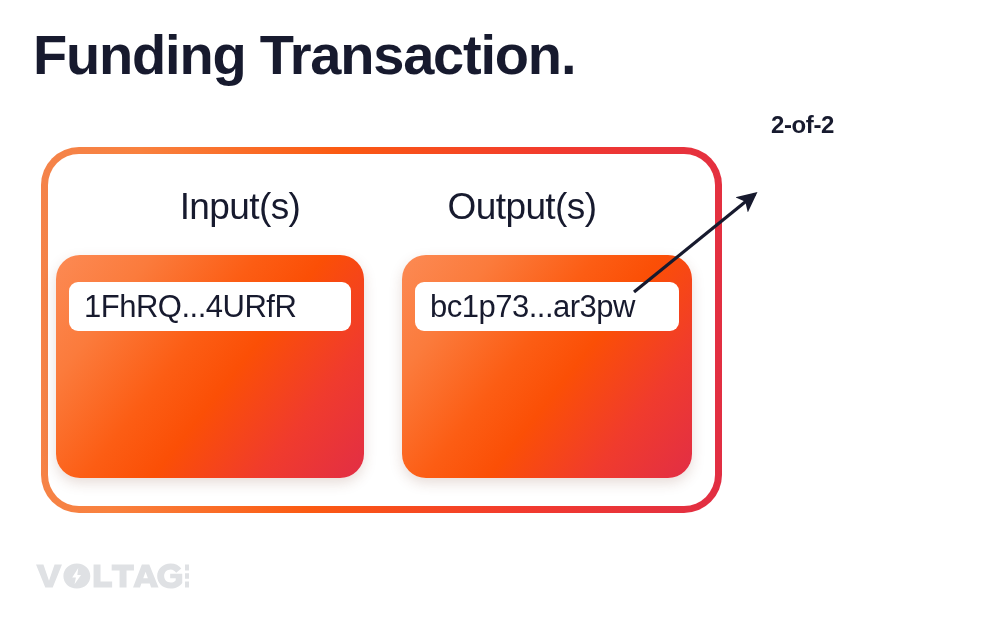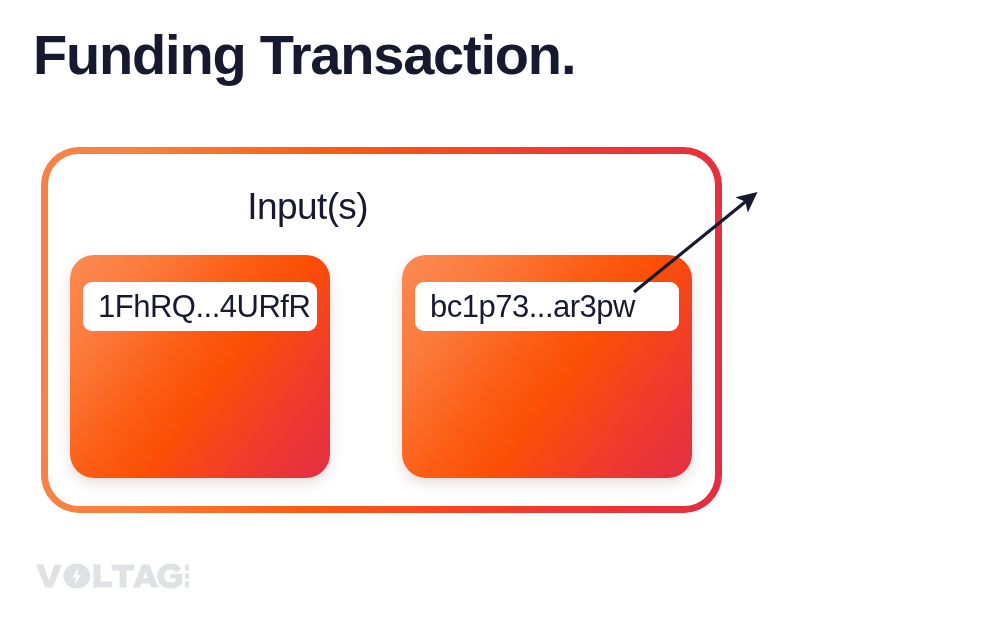--- a/index.html
+++ b/index.html
@@ -53,39 +53,39 @@
   .column-label {
     position: absolute;
     top: 32px;
     font-size: 37px;
     font-weight: 400;
     color: #171A2E;
     letter-spacing: -0.6px;
     text-align: center;
     white-space: nowrap;
   }
-  #label-inputs  { left: 8px;  width: 312px; text-align: right; }
+  #label-inputs  { left: 36px;  width: 312px; }
   #label-outputs { left: 318px; width: 312px; }
 
   
   .io-box {
     position: absolute;
     top: 101px;
     height: 223px;
     border-radius: 24px;
     background: linear-gradient(128deg,
         #FC8A54 0%,
         #FB7B3C 20%,
         #FC5D14 42%,
         #FB4F06 56%,
         #F03B2D 78%,
         #E22E45 100%);
     box-shadow: 0 5px 13px rgba(120, 60, 40, 0.18);
   }
-  #io-box-input  { left: 22px;  width: 260px; }
+  #io-box-input  { left: 8px;  width: 288px; padding-left: 20px; }
   #io-box-output { left: 354px; width: 290px; }
 
   
   .address-chip {
     position: absolute;
     left: 13px;
     right: 13px;
     top: 27px;
     height: 49px;
     background: #ffffff;
@@ -148,20 +148,21 @@
 </head>
 <body>
 
 <div id="page-title">Funding Transaction.</div>
 
 <div id="tx-container">
   <div id="tx-container-inner">
 
     <div id="label-inputs" class="column-label">Input(s)</div>
 
+    <div id="label-outputs" class="column-label">Output(s)</div>
 
     <div id="io-box-input" class="io-box">
       <div class="address-chip">
         <span class="address-text">1FhRQ...4URfR</span>
       </div>
     </div>
 
     <div id="io-box-output" class="io-box">
       <div class="address-chip">
         <span class="address-text">bc1p73...ar3pw</span>
@@ -174,20 +175,21 @@
 <svg id="callout-arrow" viewBox="0 0 165 140">
   <defs>
     <marker id="arrowhead" markerWidth="7" markerHeight="7" refX="5.4" refY="3.5" orient="auto" markerUnits="strokeWidth">
       <path d="M0,0.4 L6.4,3.5 L0,6.6 L1.5,3.5 Z" fill="#171A2E"></path>
     </marker>
   </defs>
   <line x1="19" y1="122" x2="140" y2="24" stroke="#171A2E" stroke-width="3.2" marker-end="url(#arrowhead)"></line>
 </svg>
 
 <div id="callout">
+  <div id="callout-title">2-of-2</div>
 </div>
 
 <svg id="brand-logo" viewBox="0 0 330 56" aria-label="VOLTAGE">
   <g fill="#DFE1E4">
 
     <path d="M0,3 L16,3 L28,38 L40,3 L56,3 L36,53 L20,53 Z"></path>
 
     <path d="M88,1 C105,1 117,13 117,28 C117,43 105,55 88,55
              C71,55 59,43 59,28 C59,13 71,1 88,1 Z
              M91,11 L78,31 L86,31 L83,46 L97,26 L89,26 Z" fill-rule="evenodd"></path>

